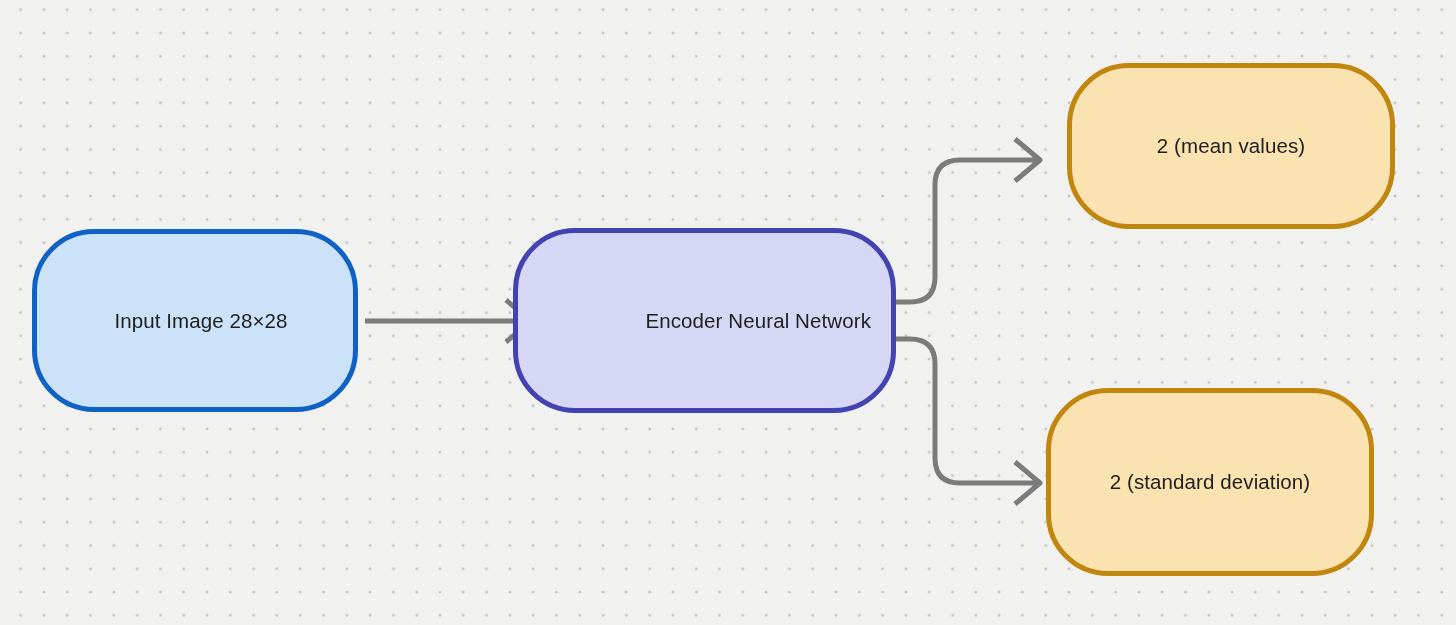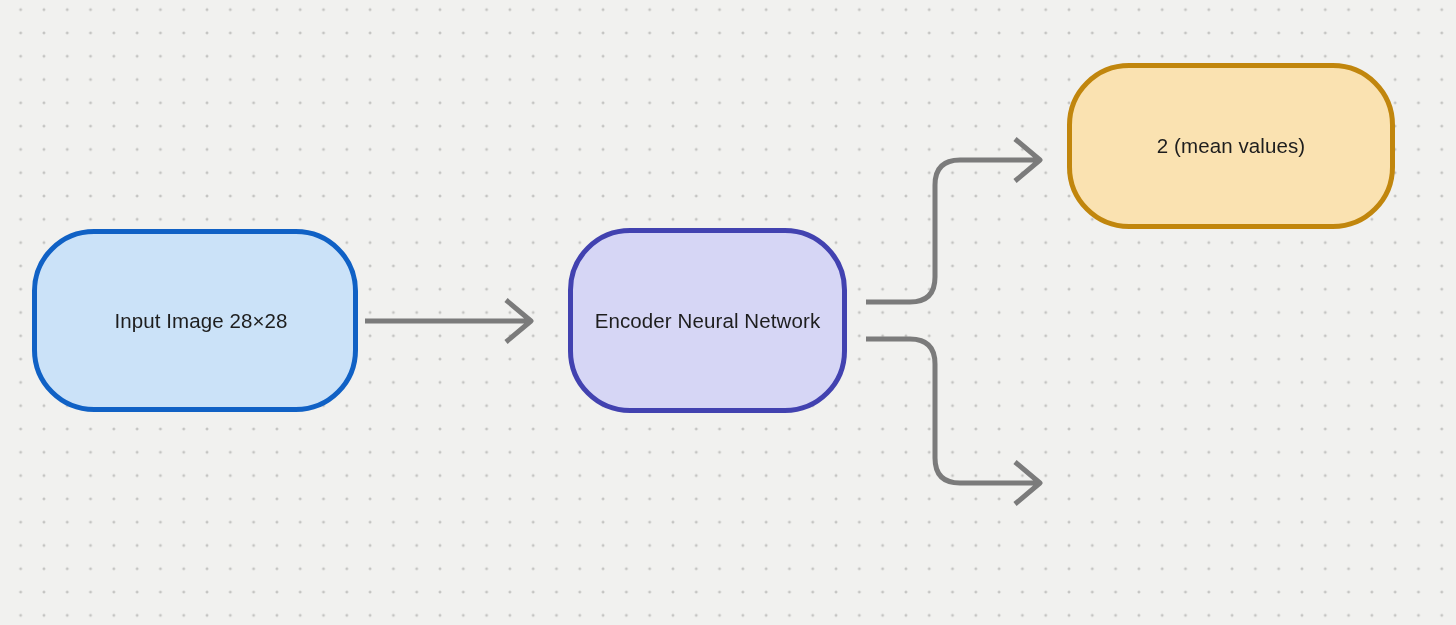--- a/index.html
+++ b/index.html
@@ -42,22 +42,22 @@
     text-align: center;
     font-size: 20.5px;
     letter-spacing: 0.1px;
     color: #1e1e1e;
   }
   .node-input {
     left: 32px;  top: 229px;  width: 326px; height: 183px;
     background: #cbe2f8; border-color: #1061c5; padding-left: 12px;
   }
   .node-encoder {
-    left: 568px; top: 228px;  width: 279px; height: 185px;
-    background: #d6d6f5; border-color: #4242b0;
+    left: 513px; top: 228px;  width: 383px; height: 185px;
+    background: #d6d6f5; border-color: #4242b0; justify-content: flex-end;
   }
   .node-mean {
     left: 1046px; top: 63px;  width: 328px; height: 166px;
     background: #fae2b1; border-color: #c1860d; margin-left: 21px;
   }
   .node-std {
     left: 1046px; top: 388px; width: 328px; height: 188px;
     background: #fae2b1; border-color: #c1860d;
   }
   .node-label {
@@ -84,14 +84,17 @@
   </div>
 
   <div class="node node-encoder">
     <span class="node-label">Encoder Neural Network</span>
   </div>
 
   <div class="node node-mean">
     <span class="node-label">2 (mean values)</span>
   </div>
 
+  <div class="node node-std">
+    <span class="node-label">2 (standard deviation)</span>
+  </div>
 
 </div>
 
 </body></html>

